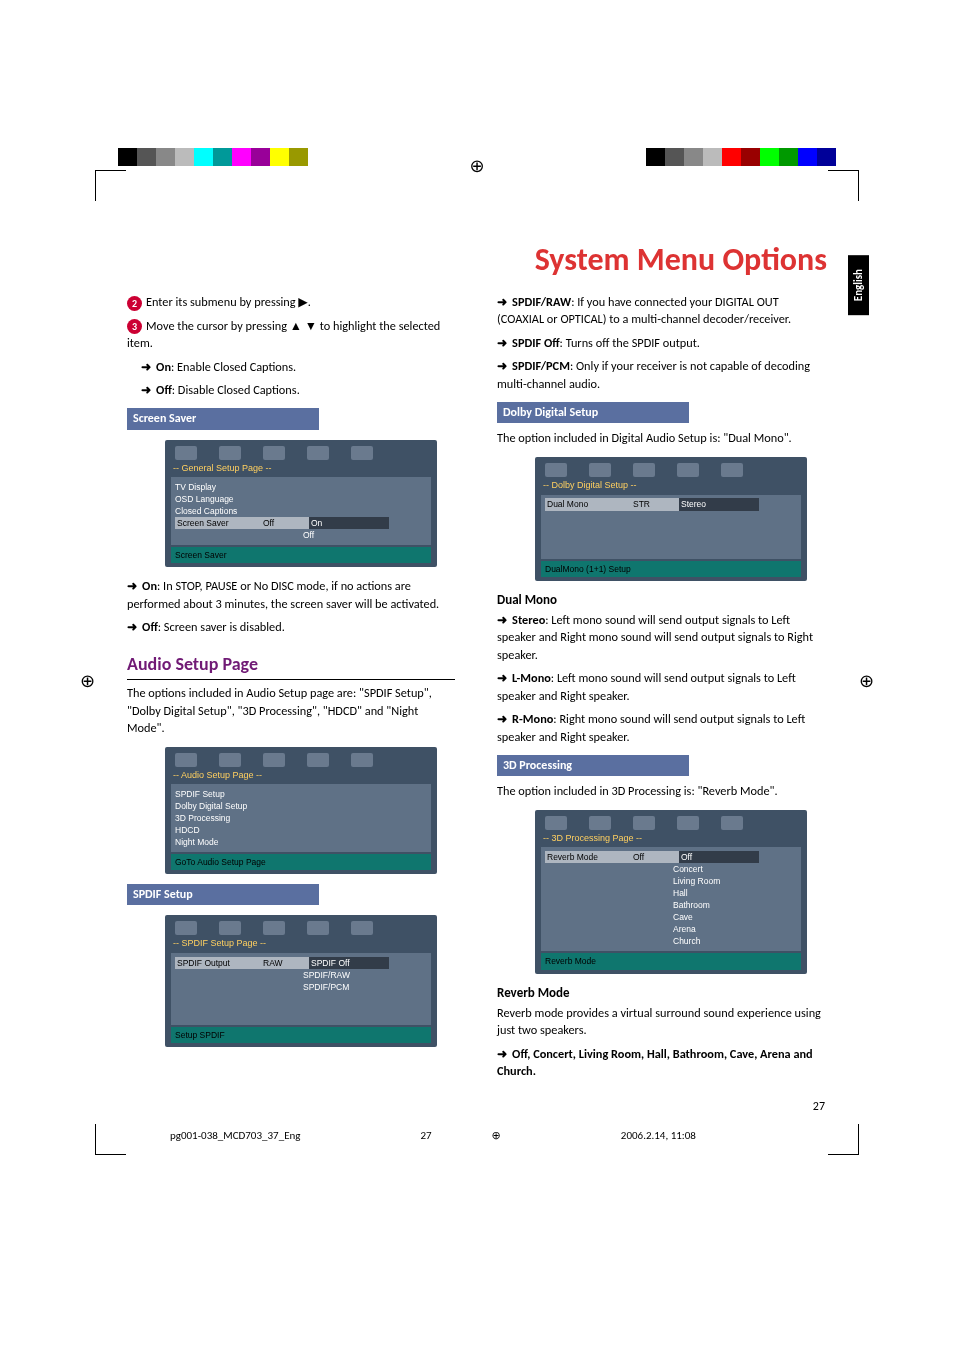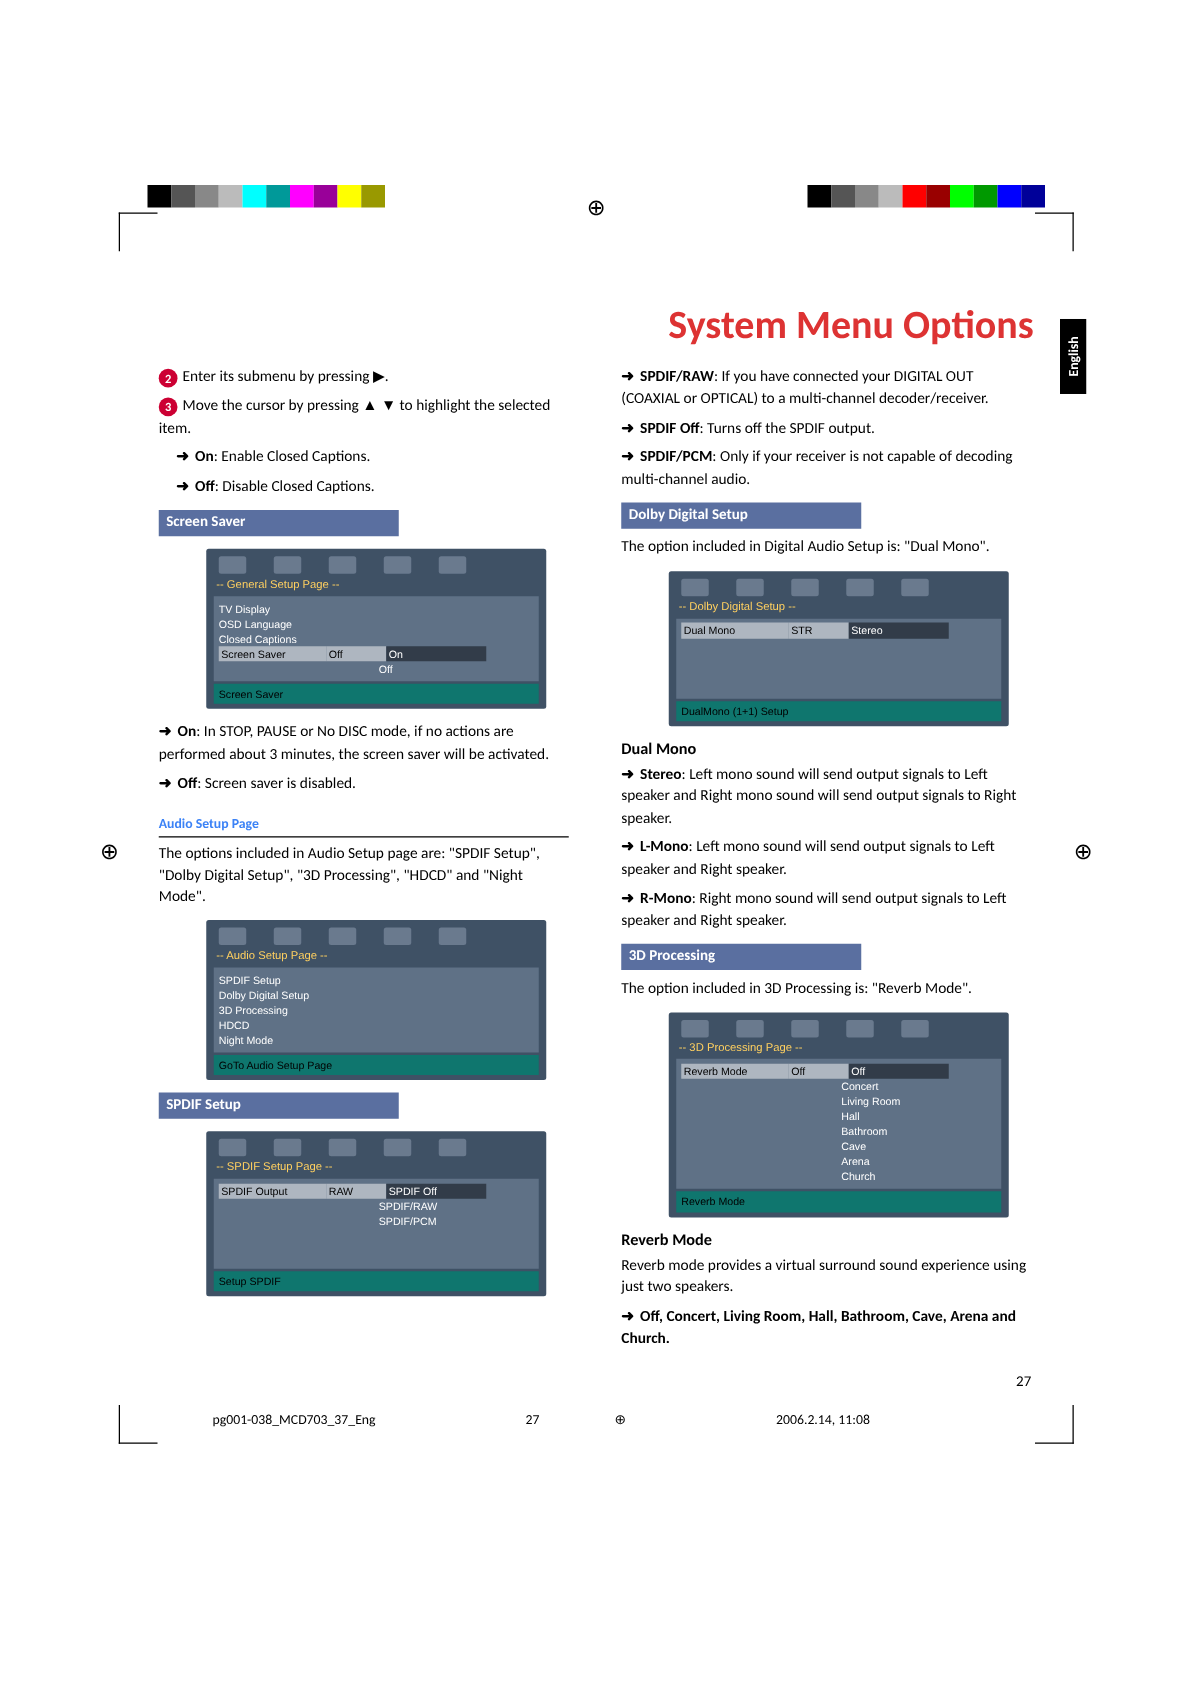--- a/index.html
+++ b/index.html
@@ -61,21 +61,21 @@
   .num2 { background:#c03; }
   .num3 { background:#c03; }
 
   .arrow { color:#000; font-weight:bold; margin-right:2px; }
 
   .sub-head-blue {
     background:#5a6fa0; color:#fff; font-size:12px; font-weight:bold;
     padding:2px 6px; margin:10px 0 6px 0; width:180px;
   }
   .section-red {
-    color:#3b82f6; font-weight:bold; font-size:11px; margin:16px 0 4px 0;
+    color:#701a75; font-weight:bold; font-size:18px; margin:16px 0 4px 0;
     border-bottom:1px solid #000; padding-bottom:2px;
   }
 
   .osd {
     background:#3f5165; color:#fff; width:260px; margin:10px auto 10px 38px;
     font-family: Arial, sans-serif; font-size:8.5px; padding:6px 6px 4px 6px;
     border-radius:2px;
   }
   .osd .icon-row { display:flex; gap:22px; padding:0 4px 2px 4px; }
   .osd .icon-row span { width:22px; height:14px; background:#6a7a8e; border-radius:2px; display:inline-block; }

